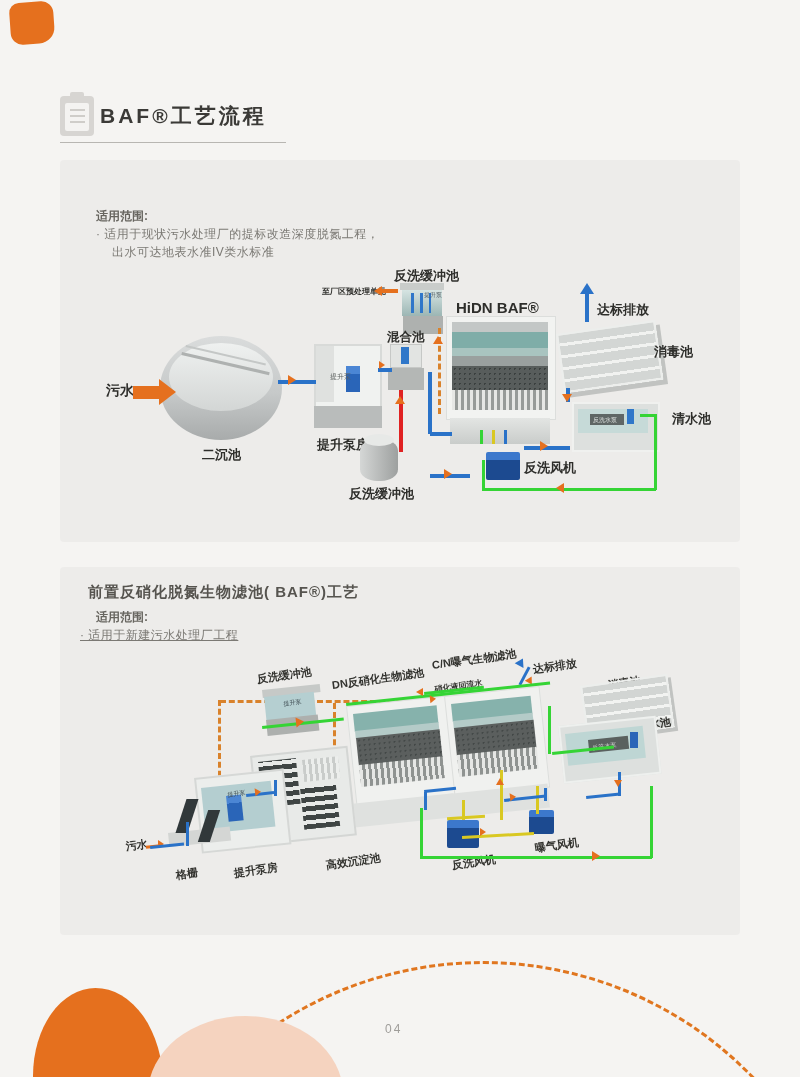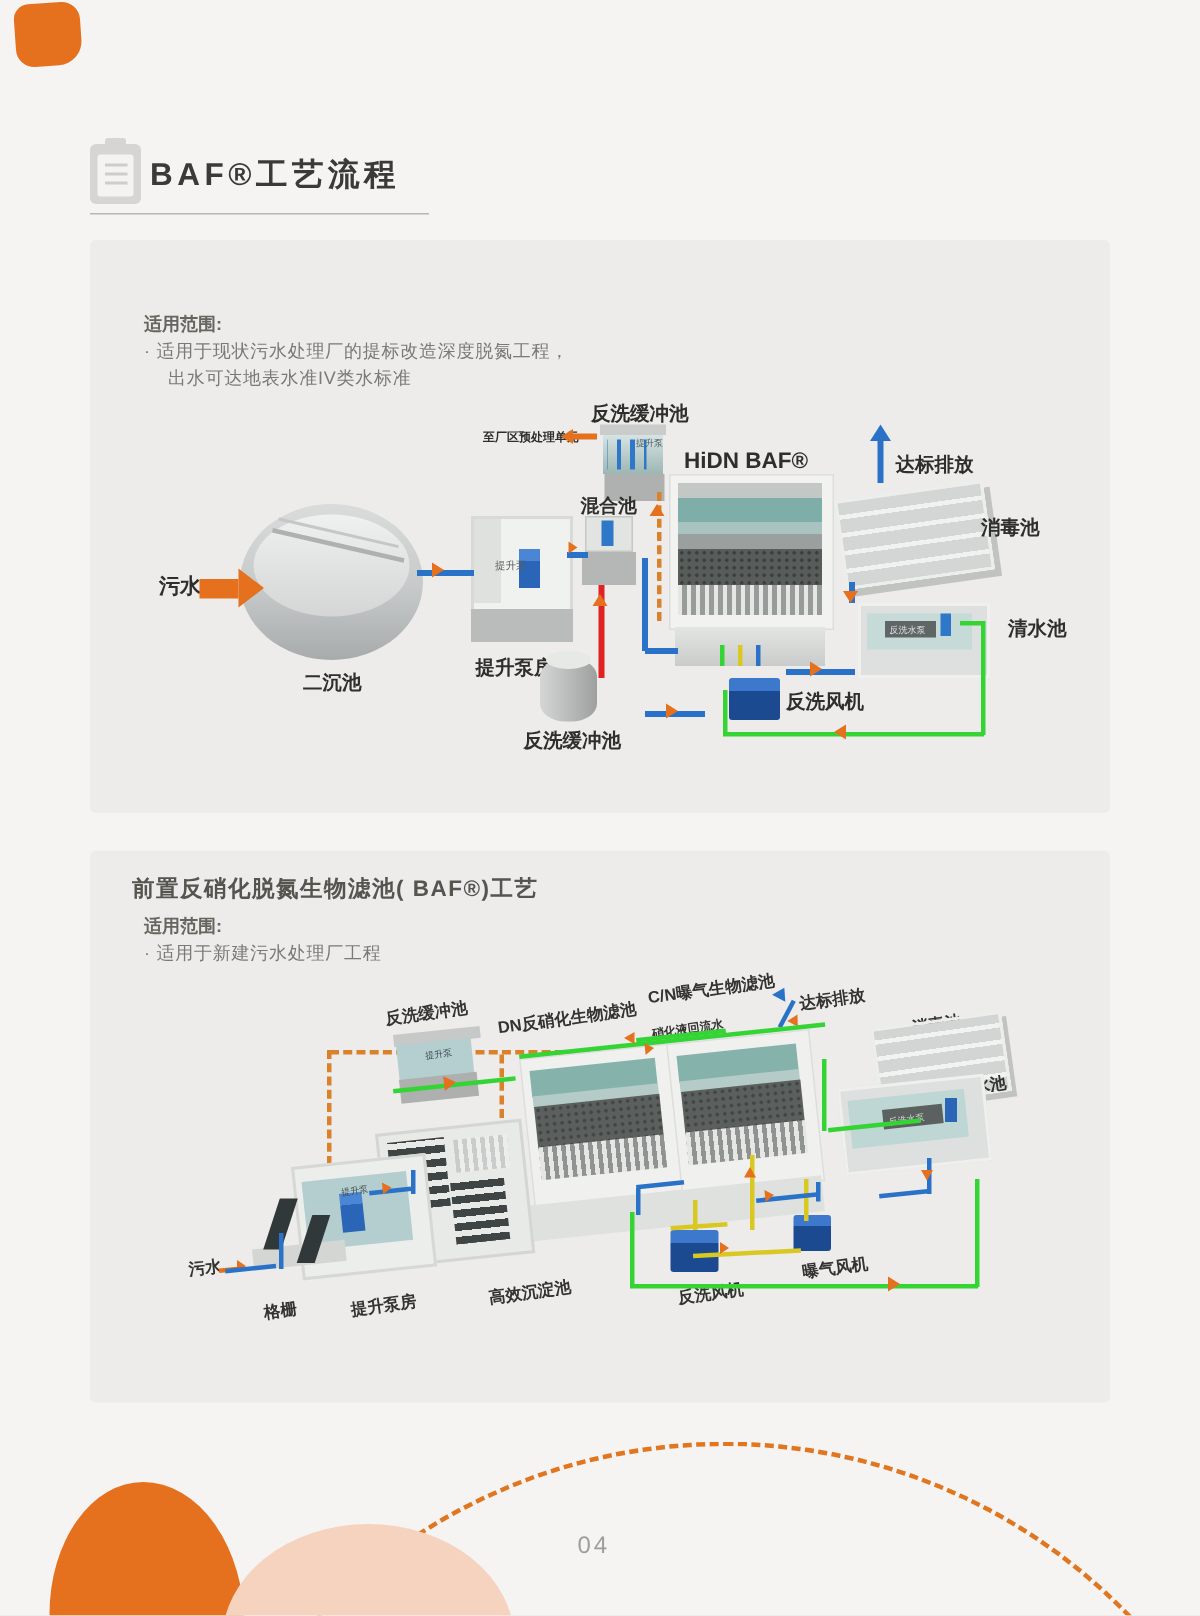--- a/index.html
+++ b/index.html
@@ -132,21 +132,21 @@
     <div class="pipe" style="left:654px;top:414px;width:3px;height:76px;background:#35d435;"></div>
     <div class="pipe" style="left:640px;top:414px;width:16px;height:3px;background:#35d435;"></div>
     <div class="pipe" style="left:482px;top:488px;width:174px;height:3px;background:#35d435;"></div>
     <div class="pipe" style="left:482px;top:460px;width:3px;height:30px;background:#35d435;"></div>
     <div class="tri tri-l" style="left:556px;top:483px;"></div>
   </div>
 
   <div class="card" style="top:567px;height:368px;">
     <div class="card-title" style="left:28px;top:16px;">前置反硝化脱氮生物滤池( BAF®)工艺</div>
     <div class="scope-label" style="left:36px;top:42px;">适用范围:</div>
-    <div class="scope-text" style="left:36px;top:60px;">· 适用于新建污水处理厂工程</div>
+    <div class="scope-text" style="left:20px;top:60px;text-decoration:underline;">· 适用于新建污水处理厂工程</div>
   </div>
 
   <div>
 
     <div class="pipe" style="left:218px;top:700px;width:0;height:112px;border-left:3px dashed #d9822b;"></div>
     <div class="pipe" style="left:220px;top:700px;width:200px;height:0;border-top:3px dashed #d9822b;"></div>
     <div class="pipe" style="left:333px;top:703px;width:0;height:106px;border-left:3px dashed #d9822b;"></div>
     <div class="pipe" style="left:418px;top:703px;width:0;height:108px;border-left:3px dashed #d9822b;"></div>
     <div class="pipe" style="left:218px;top:812px;width:202px;height:0;border-top:3px dashed #d9822b;"></div>
 
@@ -246,15 +246,15 @@
     <div class="pipe" style="left:618px;top:772px;width:3px;height:24px;background:#2a72c8;"></div>
     <div class="pipe r6" style="left:586px;top:796px;width:34px;height:3px;background:#2a72c8;"></div>
     <div class="tri tri-r" style="left:255px;top:788px;transform:rotate(-6deg);border-left-width:6px;border-top-width:4px;border-bottom-width:4px;"></div>
     <div class="tri tri-r" style="left:510px;top:793px;transform:rotate(-6deg);border-left-width:6px;border-top-width:4px;border-bottom-width:4px;"></div>
     <div class="tri tri-d" style="left:614px;top:780px;border-left-width:4px;border-right-width:4px;border-top-width:7px;"></div>
   </div>
 
   <div class="abs" style="left:107px;top:961px;width:746px;height:746px;border:3px dashed #e0761f;border-radius:50%;"></div>
   <div class="abs" style="left:33px;top:988px;width:130px;height:160px;background:#e5701e;border-radius:48% 52% 45% 55%/55% 60% 40% 45%;"></div>
   <div class="abs" style="left:148px;top:1016px;width:195px;height:130px;background:#f5d3bf;border-radius:50% 50% 45% 55%/60% 60% 40% 40%;"></div>
-  <div class="abs" style="left:385px;top:1022px;font-size:16px;letter-spacing:2px;color:#9f9d9a;">04</div>
+  <div class="abs" style="left:385px;top:1022px;font-size:12px;letter-spacing:2px;color:#9f9d9a;">04</div>
 
 </div>
 
 </body></html>

